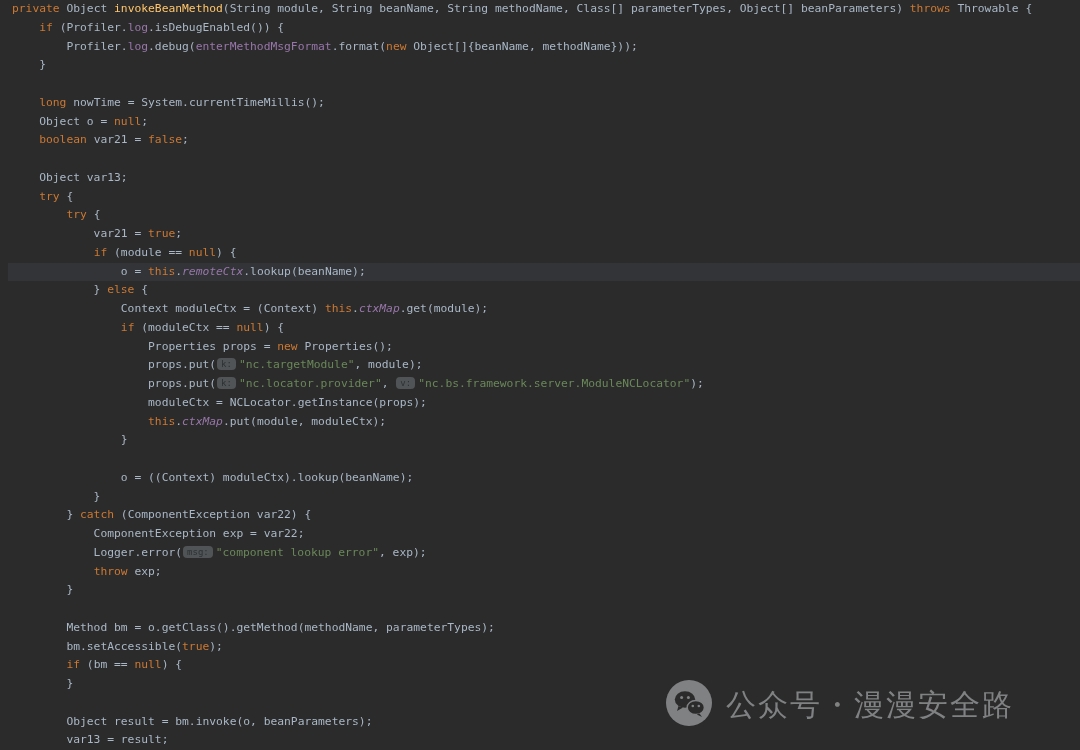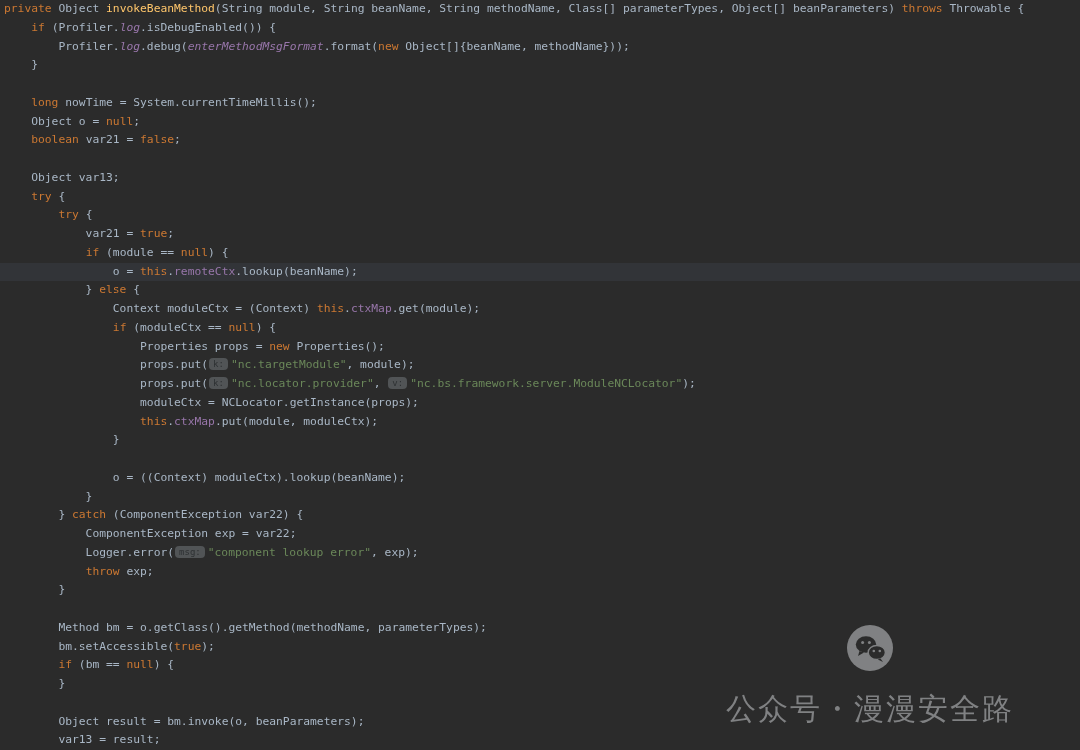--- a/index.html
+++ b/index.html
@@ -15,27 +15,28 @@
     font-size:11.3px;
     line-height:18.75px;
     color:#a9b7c6;
     white-space:pre;
     cursor:text;
   }
   .code-line {
     height:18.75px;
     padding-left:4px;
     white-space:pre;
+    margin-left:8px;
   }
   .code-line.active { background:#323438; }
   .tk-pl  { color:#a9b7c6; }
   .tk-kw  { color:#cc7832; }
   .tk-fn  { color:#ffc66b; }
-  .tk-fld { color:#9876aa; }
-  .tk-flds{ color:#9876aa; font-style:italic; }
+  .tk-fld { color:#9876aa;font-style:italic; }
+  .tk-flds{ color:#9876aa; }
   .tk-mi  { color:#a9b7c6; }
   .tk-str { color:#6a8759; }
   .tk-hint {
     display:inline-block;
     background:#515456;
     color:#2e3133;
     font-size:9px;
     line-height:12px;
     border-radius:4px;
     padding:0 4px;
@@ -44,21 +45,20 @@
   }
   .watermark {
     position:absolute;
     right:66px;
     bottom:20px;
     display:flex;
     align-items:center;
     gap:14px;
     opacity:0.78;
     pointer-events:none;
-    flex-direction:column;
   }
   .watermark-text {
     font-family:"DejaVu Sans", sans-serif;
     font-size:30px;
     letter-spacing:2px;
     color:#989a9c;
     white-space:nowrap;
   }
 </style>
 </head>

